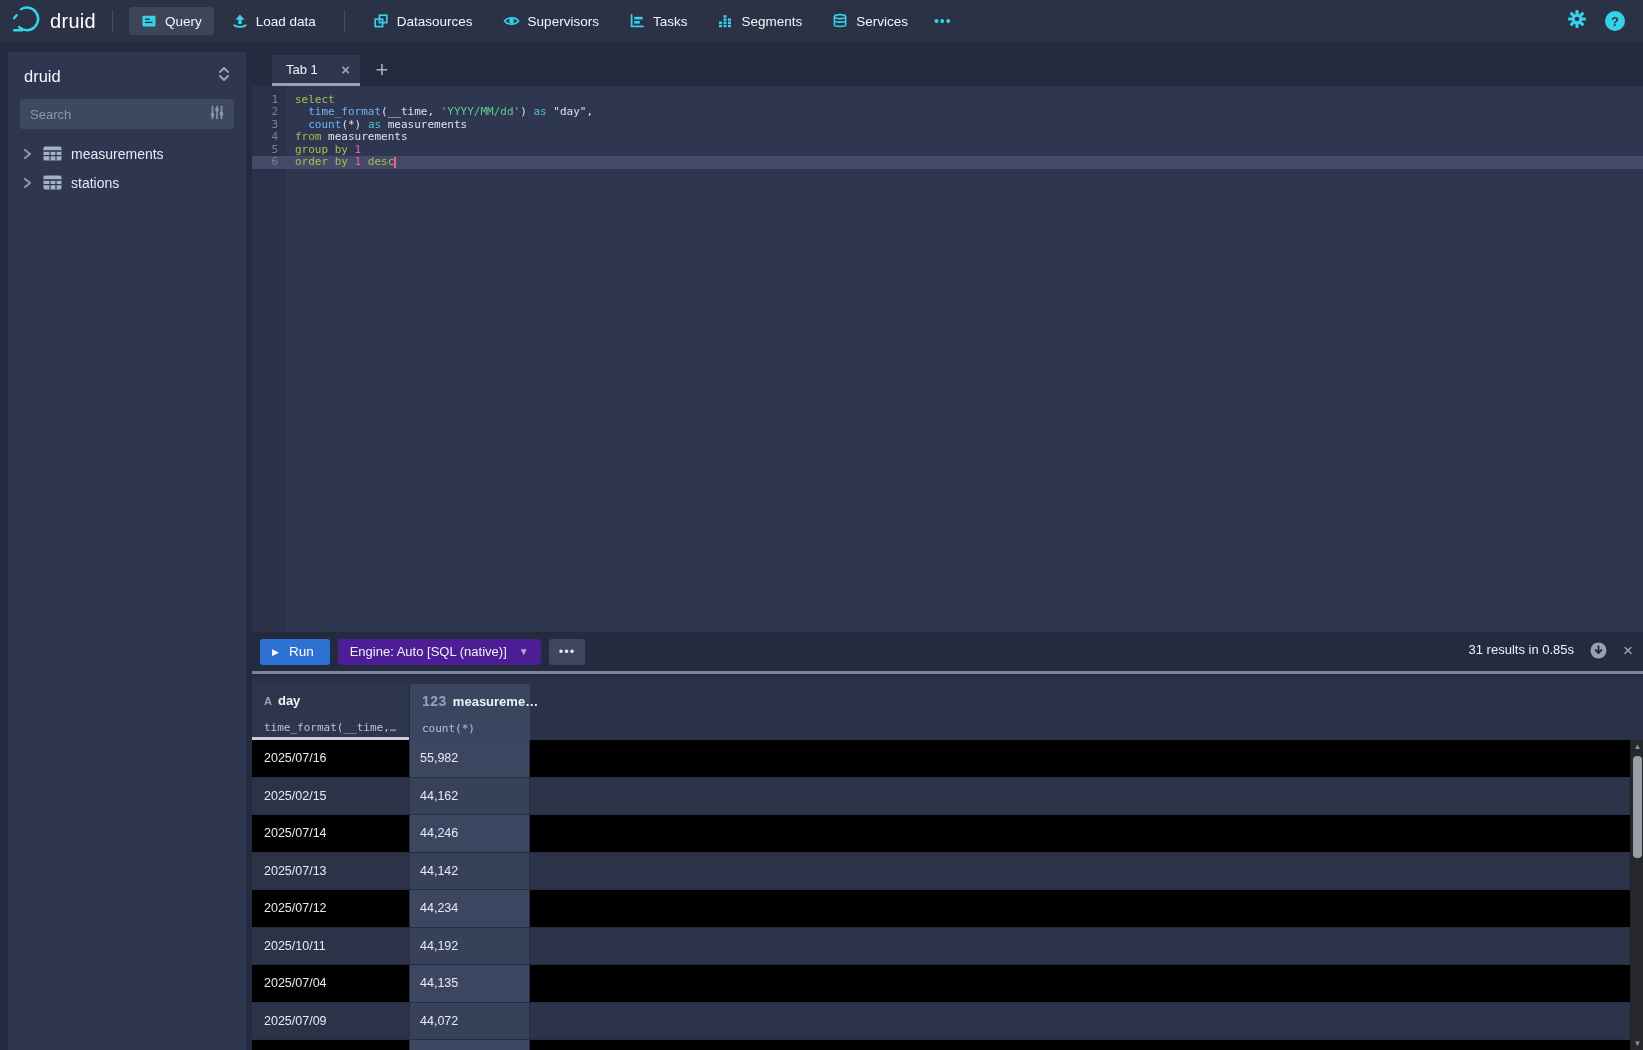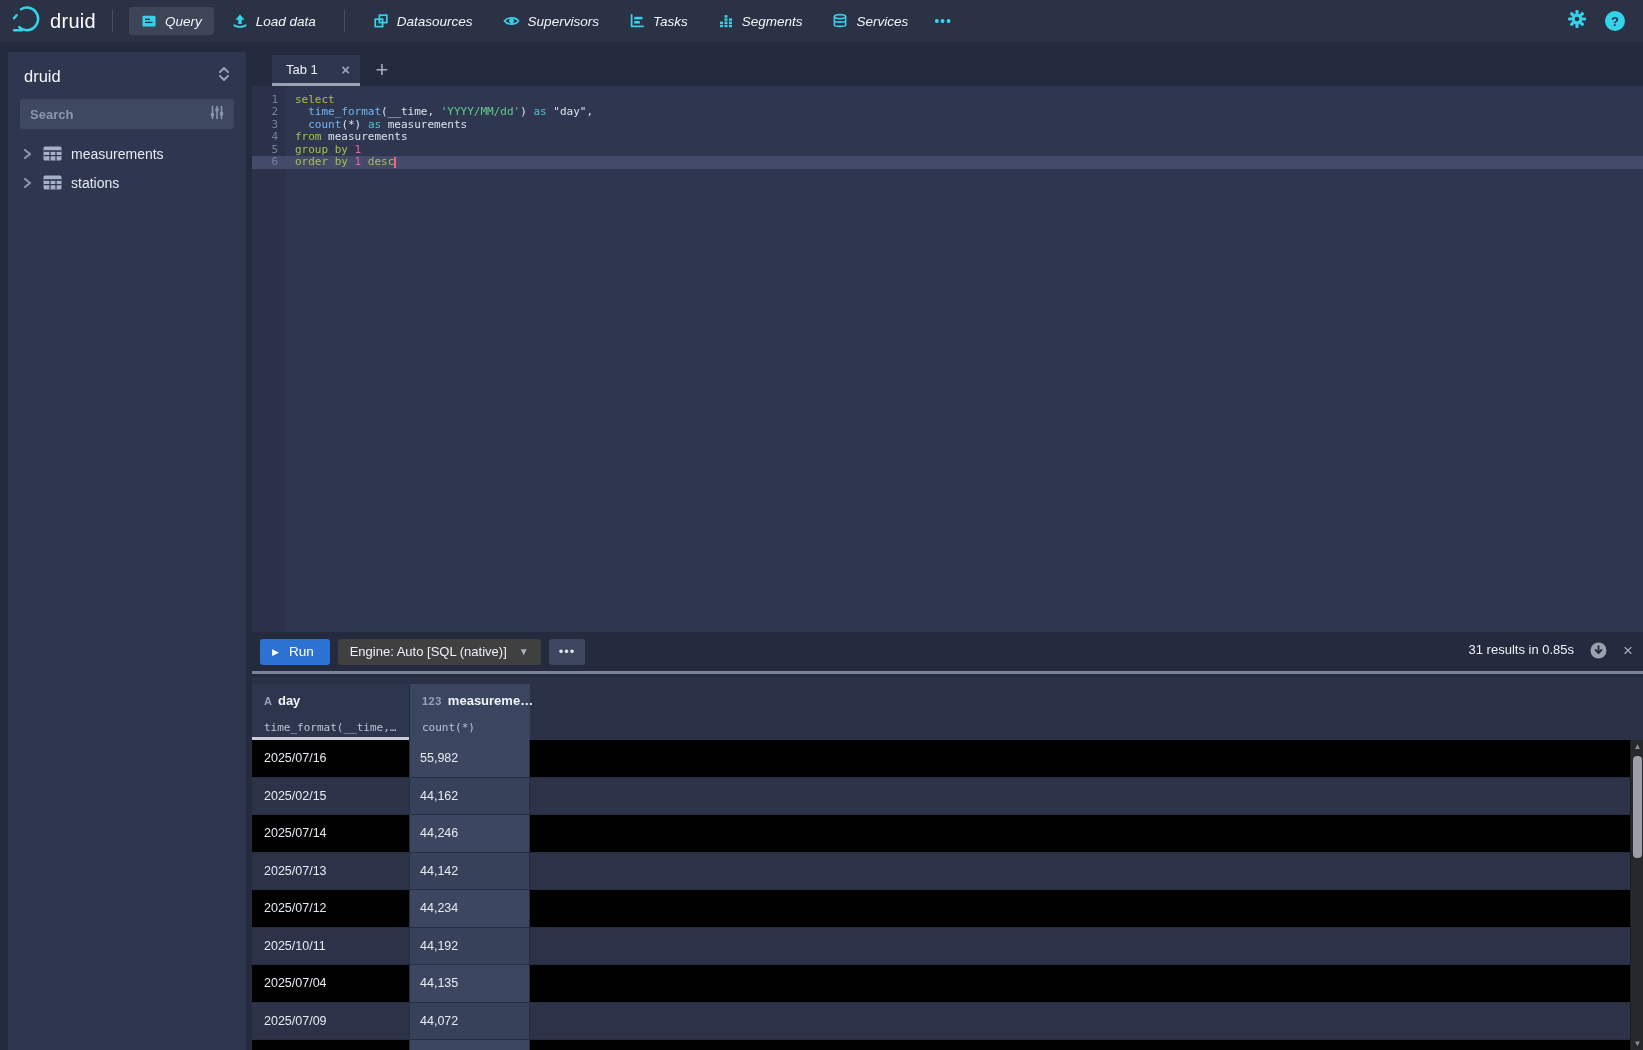--- a/index.html
+++ b/index.html
@@ -6,38 +6,38 @@
   html,body { width:1643px; height:1050px; overflow:hidden; }
   body { background:#242b3e; font-family:"Liberation Sans", sans-serif; color:#e8ecf3; position:relative; }
   .mono { font-family:"DejaVu Sans Mono", monospace; }
 
   
   #navbar { position:absolute; left:0; top:0; width:1643px; height:42px; background:#2b3246;
             display:flex; align-items:center; padding:0 12px 0 12px; }
   .brand { display:flex; align-items:center; gap:8px; }
   .brand-name { font-size:20px; color:#ffffff; letter-spacing:.3px; }
   .vdiv { width:1px; height:22px; background:#454e66; margin:0 16px; }
-  #nav-items { display:flex; align-items:center; gap:6px;font-style:italic; }
+  #nav-items { display:flex; align-items:center; gap:6px; }
   .nav-item { display:flex; align-items:center; gap:8px; padding:6px 12px; border-radius:3px;
               font-size:13.5px; color:#f2f5f9; cursor:pointer; white-space:nowrap; }
   .nav-item.active { background:#3e4559; }
   .nav-item svg { display:block; }
   .nav-more { font-size:14px; color:#35d3ea; letter-spacing:1px; padding:6px 8px; }
   .nav-right { margin-left:auto; display:flex; align-items:center; gap:18px; padding-right:6px; }
   .help-circle { width:20px; height:20px; border-radius:50%; background:#35d3ea; color:#2b3246;
                  font-weight:bold; font-size:13px; display:flex; align-items:center; justify-content:center; }
 
   
   #sidebar { position:absolute; left:8px; top:52px; width:238px; bottom:0; background:#2e3650; }
   .schema-row { margin:10px 16px 0 16px; height:28px; display:flex; align-items:center;
                 justify-content:space-between; font-size:16.5px; color:#f4f7fb; cursor:pointer; }
   .searchbox { margin:9px 12px 0 12px; height:30px; background:#3f4861; border-radius:3px;
                display:flex; align-items:center; padding:0 10px; }
   .searchbox input { flex:1; background:transparent; border:none; outline:none; color:#dfe4ee;
-                     font-size:13px; font-family:"Liberation Sans", sans-serif;font-weight:bold; }
+                     font-size:13px; font-family:"Liberation Sans", sans-serif; }
   .searchbox input::placeholder { color:#8b96ac; }
   #tree { margin-top:10px; }
   .tree-row { height:29px; display:flex; align-items:center; gap:9px; padding-left:12px;
               font-size:14px; color:#e6eaf2; cursor:pointer; }
 
   
   #main { position:absolute; left:252px; top:42px; right:0; bottom:0; background:#242b3e; }
 
   .tabbar { position:absolute; left:12px; top:0; width:100%; height:44px; }
   .tab { position:absolute; left:8px; top:13px; width:88px; height:31px; background:#2e364e;
@@ -56,34 +56,34 @@
   #gutter div, #code .cl { height:12.4px; line-height:12.4px; }
   #code { position:absolute; left:43px; top:8px; font-size:11px; white-space:pre; }
   .cursor { display:inline-block; width:2px; height:11px; background:#ff5c8a; vertical-align:text-bottom; }
 
   .runbar { position:absolute; left:0; top:590px; width:100%; height:42px; background:#242b3e;
             border-bottom:3px solid #7b8498; display:flex; align-items:center; padding:0 10px 0 8px; }
   .btn { border:none; border-radius:3px; height:26px; display:flex; align-items:center;
          font-family:"Liberation Sans", sans-serif; cursor:pointer; }
   .run { background:#2d72d2; color:#ffffff; font-size:13.5px; gap:10px; padding:0 16px 0 12px; }
   .run .play { font-size:9px; }
-  .engine { background:#404040; color:#eef1f6; font-size:13px; gap:12px; padding:0 12px; margin-left:8px; }
+  .engine { background:#4c1d95; color:#eef1f6; font-size:13px; gap:12px; padding:0 12px; margin-left:8px; }
   .engine .caret { color:#a8b1c2; font-size:10px; }
   .morebtn { background:#3e4660; color:#dfe4ee; font-size:13px; letter-spacing:1px; padding:0 10px; margin-left:8px; }
   .run-right { margin-left:auto; display:flex; align-items:flex-start; gap:16px; font-size:13px; color:#eef2f7; }
   .xclose { color:#a9aeb9; font-size:17px; line-height:1; cursor:pointer; }
 
   .results { position:absolute; left:0; top:635px; width:100%; bottom:0; background:#2b3247; }
   .thead { position:absolute; left:0; top:7px; height:56px; display:flex; }
   .th { position:relative; padding:9px 0 0 12px; cursor:pointer; }
   .th1 { width:158px; background:#2e364d; border-right:1px solid #242b3d; }
   .th2 { width:120px; background:#3a4560; }
   .thname { font-size:13px; font-weight:bold; color:#f0f4f9; display:flex; align-items:baseline; gap:6px; }
   .ticon { font-size:11px; font-weight:bold; color:#97a2b8; }
-  .ticon.num { font-size:11px; letter-spacing:.5px; }
+  .ticon.num { font-size:14px; letter-spacing:.5px; }
   .thexpr { margin-top:13px; font-size:11px; color:#b9c2d4; font-family:"DejaVu Sans Mono", monospace; }
   .sortline { position:absolute; left:0; bottom:0; width:100%; height:3px; background:#c8cdd8; }
 
   #rows { position:absolute; left:0; top:63px; right:13px; }
   .trow { height:37.5px; display:flex; border-bottom:1px solid #262d40; }
   .trow.odd  { background:#000000; }
   .trow.even { background:#2c3349; }
   .td { font-size:12.5px; color:#e6eaf1; display:flex; align-items:center; }
   .td1 { width:158px; padding-left:12px; border-right:1px solid #262d40; }
   .td2 { width:120px; padding-left:10px; border-right:1px solid #262d40; }

